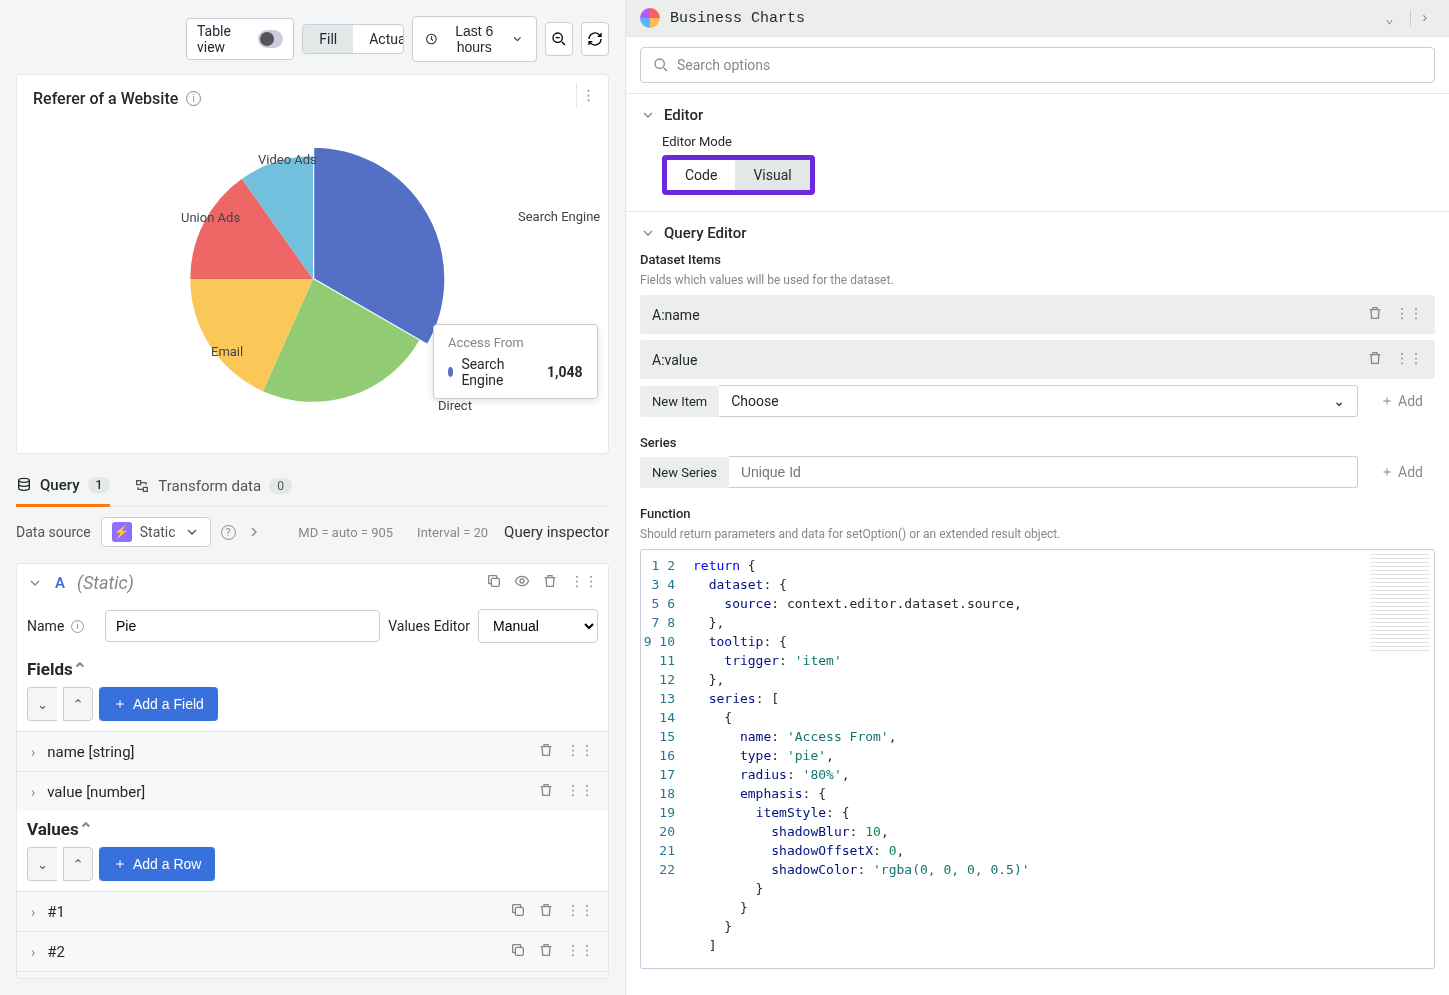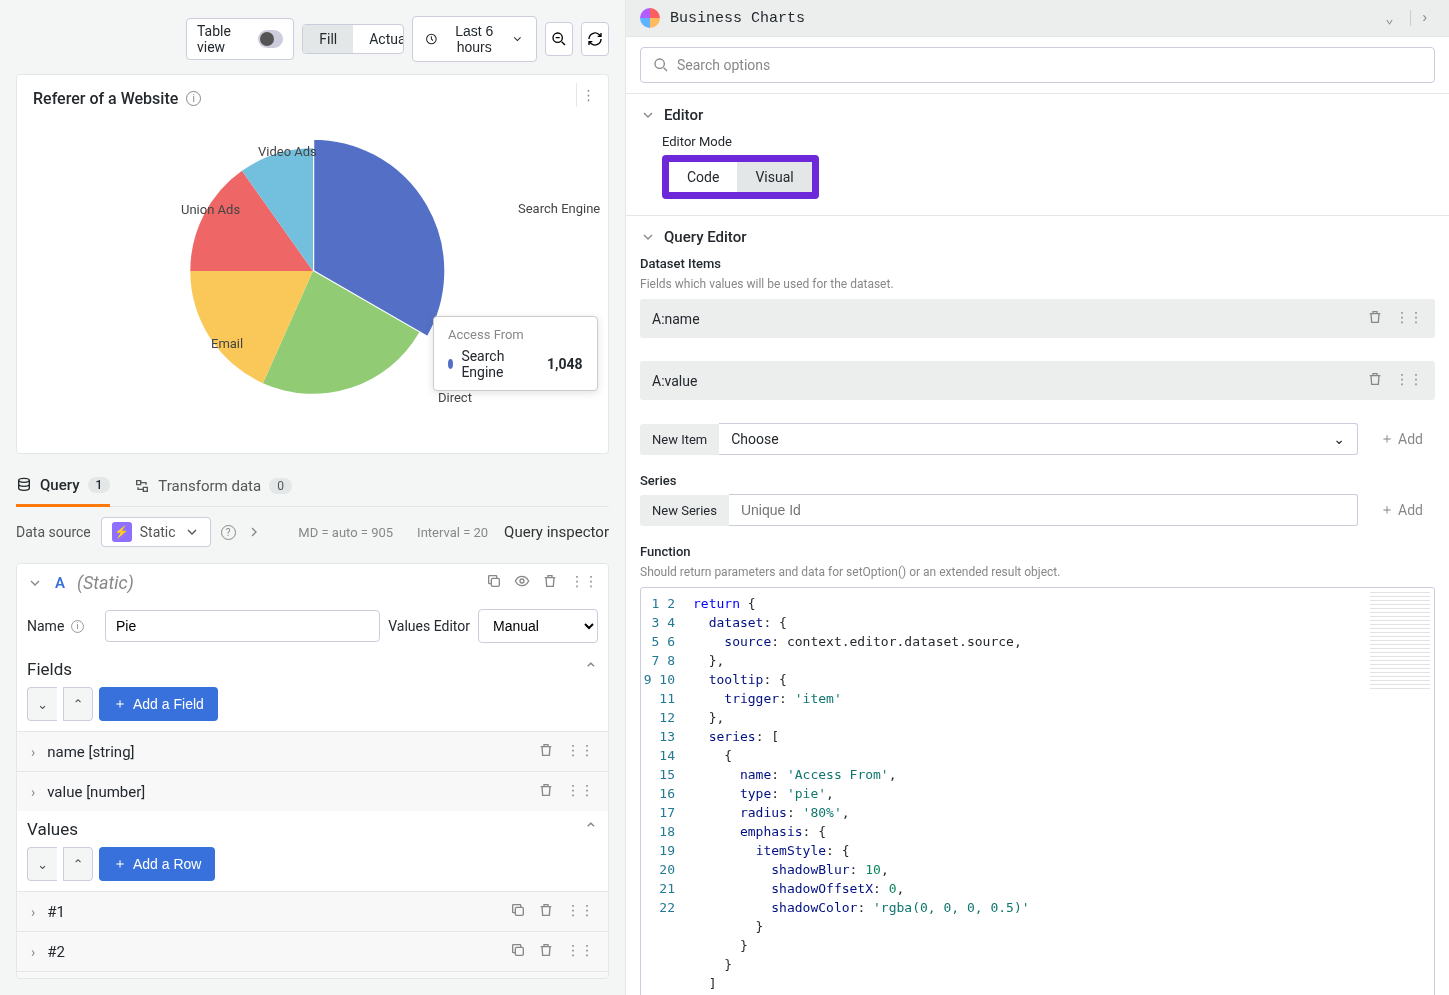--- a/index.html
+++ b/index.html
@@ -14,21 +14,21 @@
 .toggle-pill { display: inline-flex; align-items: center; background: #fff; border: 1px solid #ccccdc; border-radius: 4px; padding: 4px 10px; gap: 8px; }
 .toggle-switch { width: 32px; height: 18px; background: #ccccdc; border-radius: 9px; position: relative; }
 .toggle-switch::after { content: ''; position: absolute; width: 14px; height: 14px; background: #555; border-radius: 50%; top: 2px; left: 2px; }
 .btn-group { display: inline-flex; border: 1px solid #ccccdc; border-radius: 4px; overflow: hidden; background: #fff; }
 .btn-group .seg { padding: 6px 16px; cursor: pointer; }
 .btn-group .seg.active { background: #e4e7e7; }
 .icon-btn { background: #fff; border: 1px solid #ccccdc; border-radius: 4px; width: 34px; height: 34px; display: inline-flex; align-items: center; justify-content: center; cursor: pointer; }
 
 
 .panel-card { background: #fff; border: 1px solid #e4e7e7; border-radius: 4px; padding: 14px 16px 10px; position: relative; height: 380px; }
-.panel-title-row { display: flex; align-items: center; gap: 8px; margin-bottom: 8px; }
+.panel-title-row { display: flex; align-items: center; gap: 8px; margin-bottom: 16px; }
 .panel-title { font-weight: 500; font-size: 16px; }
 .info-icon { width: 15px; height: 15px; border: 1.5px solid #888; border-radius: 50%; display: inline-flex; align-items: center; justify-content: center; font-size: 10px; color: #888; }
 .panel-menu { position: absolute; top: 8px; right: 8px; width: 24px; height: 24px; display: flex; align-items: center; justify-content: center; cursor: pointer; color: #888; border-left: 1px solid #e4e7e7; }
 
 
 .chart-area { position: relative; height: 310px; display: flex; align-items: center; justify-content: center; }
 .pie-svg { width: 270px; height: 270px; }
 .pie-label { position: absolute; font-size: 13px; color: #444; white-space: nowrap; }
 .tooltip-box { position: absolute; background: #fff; border: 1px solid #ccc; border-radius: 4px; padding: 10px 14px; box-shadow: 0 2px 8px rgba(0,0,0,0.12); left: 400px; top: 200px; }
 .tooltip-title { color: #888; font-size: 13px; margin-bottom: 6px; }
@@ -55,21 +55,21 @@
 .query-letter { color: #3871dc; font-weight: 600; font-size: 15px; }
 .query-label { color: #888; font-style: italic; font-size: 18px; }
 .query-actions { margin-left: auto; display: flex; gap: 12px; color: #888; }
 .query-actions span { cursor: pointer; }
 
 .field-row { display: flex; align-items: center; gap: 8px; padding: 8px 10px; }
 .field-label { display: flex; align-items: center; gap: 6px; font-size: 14px; width: 70px; }
 .text-input { flex: 1; border: 1px solid #ccccdc; border-radius: 4px; padding: 7px 10px; font-size: 14px; }
 .select-input { border: 1px solid #ccccdc; border-radius: 4px; padding: 7px 10px; font-size: 14px; background: #fff; min-width: 120px; }
 
-.section-hdr { display: flex; align-items: center; justify-content: space-between; padding: 8px 10px 4px; font-size: 17px; font-weight: 400; }
+.section-hdr { display: flex; align-items: center; padding: 8px 10px 4px; font-size: 17px; font-weight: 700; }
 .chev { color: #888; cursor: pointer; }
 
 .btn-row { display: flex; gap: 6px; padding: 4px 10px 10px; align-items: center; }
 .btn-primary { background: #3871dc; color: #fff; border: none; border-radius: 4px; padding: 8px 14px; font-size: 14px; cursor: pointer; display: inline-flex; align-items: center; gap: 6px; }
 .btn-small { width: 30px; height: 34px; border: 1px solid #ccccdc; background: #f4f5f5; border-radius: 0; display: inline-flex; align-items: center; justify-content: center; cursor: pointer; color: #555; }
 .btn-small:first-child { border-radius: 4px 0 0 4px; border-right: none; }
 .btn-small:nth-child(2) { border-radius: 0 4px 4px 0; }
 
 .list-item { display: flex; align-items: center; padding: 10px 14px; border-top: 1px solid #e4e7e7; gap: 12px; background: #f8f8f9; }
 .list-item .item-name { flex: 1; font-size: 15px; }
@@ -84,25 +84,25 @@
 
 .search-row { padding: 10px 14px; }
 .search-box { display: flex; align-items: center; gap: 8px; border: 1px solid #ccccdc; border-radius: 4px; padding: 9px 12px; color: #888; }
 
 .section { border-top: 1px solid #e4e7e7; padding: 12px 14px 16px; }
 .section-title-row { display: flex; align-items: center; gap: 8px; margin-bottom: 10px; }
 .section-title { font-weight: 500; font-size: 15px; }
 .sub-label { font-size: 13px; margin: 8px 0 6px; }
 .help-text { font-size: 12px; color: #888; margin-bottom: 8px; }
 
-.mode-toggle { display: inline-flex; border: 7px solid #6d28d9; border-radius: 4px; overflow: hidden; text-align: center; }
+.mode-toggle { display: inline-flex; border: 5px solid #6d28d9; border-radius: 4px; overflow: hidden; text-align: center; }
 .mode-toggle .opt { padding: 7px 18px; cursor: pointer; background: #fff; }
 .mode-toggle .opt.active { background: #e4e7e7; }
 
-.ds-item { display: flex; align-items: center; background: #eceeee; border-radius: 3px; padding: 10px 12px; margin-bottom: 23px; }
+.ds-item { display: flex; align-items: center; background: #eceeee; border-radius: 3px; padding: 10px 12px; margin-bottom: 6px; }
 .ds-item .name { flex: 1; font-size: 14px; }
 .ds-item-actions { display: flex; gap: 12px; color: #888; }
 
 .inline-row { display: flex; align-items: center; gap: 0; margin-top: 6px; }
 .inline-label { background: #eceeee; padding: 8px 12px; font-size: 13px; border-radius: 3px 0 0 3px; }
 .inline-select { flex: 1; border: 1px solid #ccccdc; border-left: none; border-radius: 0 3px 3px 0; padding: 7px 12px; font-size: 14px; background: #fff; display: flex; justify-content: space-between; align-items: center; }
 .inline-input { flex: 1; border: 1px solid #ccccdc; border-left: none; border-radius: 0 3px 3px 0; padding: 7px 12px; font-size: 14px; }
 .add-btn { margin-left: 10px; padding: 7px 12px; color: #888; cursor: pointer; display: inline-flex; align-items: center; gap: 4px; }
 
 .code-editor { border: 1px solid #ccccdc; border-radius: 3px; background: #fff; position: relative; height: 420px; overflow: hidden; }

